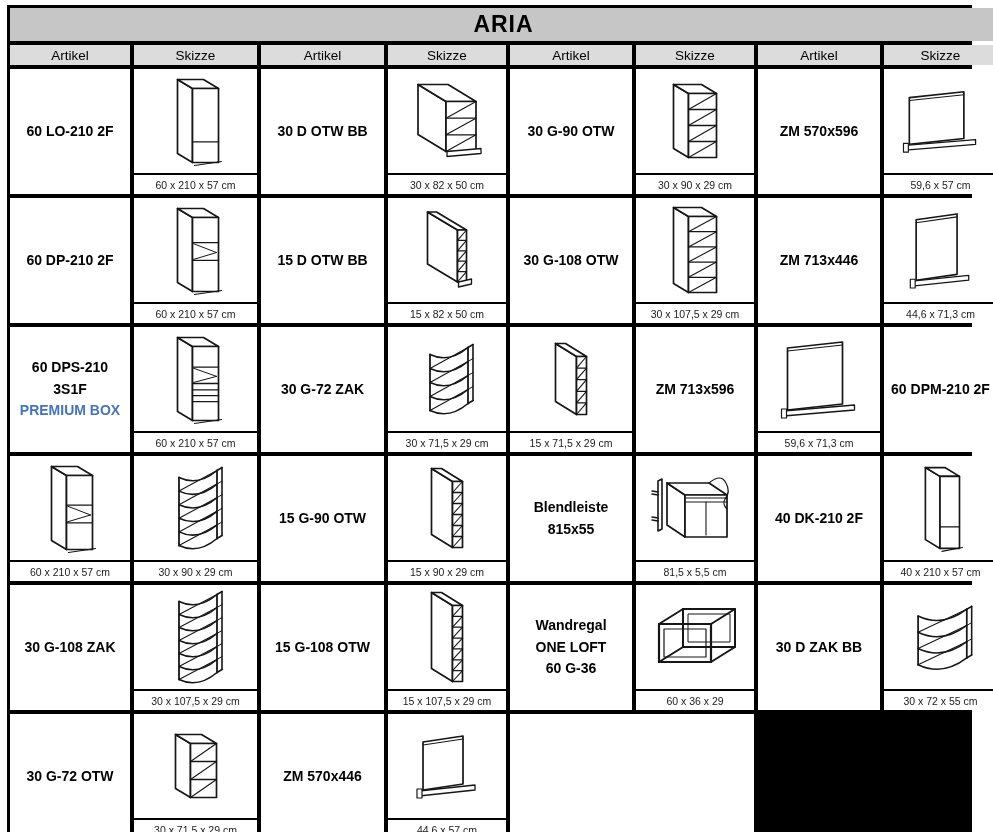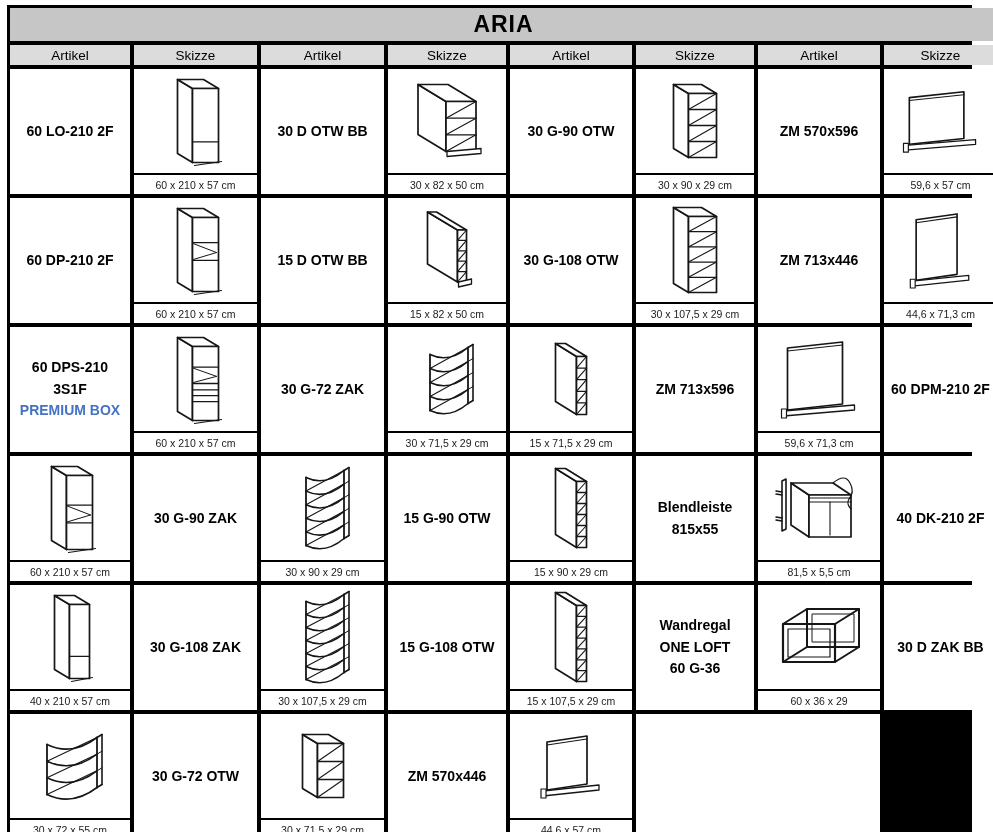--- a/index.html
+++ b/index.html
@@ -292,23 +292,20 @@
           <polygon points="54.5,16.5 80.5,16.5 80.5,90.5 54.5,90.5" fill="#fff" stroke="#161616" stroke-width="1.7" stroke-linejoin="round"></polygon>
           <line x1="54.5" y1="46.1" x2="80.5" y2="46.1" stroke="#161616" stroke-width="1.3" stroke-linecap="round"></line>
           <line x1="54.5" y1="63.86" x2="80.5" y2="63.86" stroke="#161616" stroke-width="1.3" stroke-linecap="round"></line>
           <line x1="55.5" y1="47.1" x2="78.5" y2="55.980000000000004" stroke="#161616" stroke-width="1" stroke-linecap="round"></line>
           <line x1="55.5" y1="62.86" x2="78.5" y2="55.980000000000004" stroke="#161616" stroke-width="1" stroke-linecap="round"></line>
           <line x1="56.5" y1="93.5" x2="83.5" y2="89.5" stroke="#161616" stroke-width="1.2" stroke-linecap="round"></line>
         </svg>
       </div>
       <div class="skcap">60 x 210 x 57 cm</div>
     </div>
-    <div class="cell acell">
-      <span>30 G-90 ZAK</span>
-    </div>
     <div class="cell scell">
       <div class="skarea">
         <svg width="116" height="98" viewBox="0 0 116 98">
           <line x1="79" y1="11.5" x2="84" y2="8.5" stroke="#161616" stroke-width="1.6" stroke-linecap="round"></line>
           <line x1="84" y1="8.5" x2="84" y2="76.5" stroke="#161616" stroke-width="1.6" stroke-linecap="round"></line>
           <line x1="79" y1="79.5" x2="84" y2="76.5" stroke="#161616" stroke-width="1.6" stroke-linecap="round"></line>
           <line x1="79" y1="25.1" x2="84" y2="22.1" stroke="#161616" stroke-width="1" stroke-linecap="round"></line>
           <line x1="79" y1="38.7" x2="84" y2="35.7" stroke="#161616" stroke-width="1" stroke-linecap="round"></line>
           <line x1="79" y1="52.3" x2="84" y2="49.3" stroke="#161616" stroke-width="1" stroke-linecap="round"></line>
           <line x1="79" y1="65.9" x2="84" y2="62.900000000000006" stroke="#161616" stroke-width="1" stroke-linecap="round"></line>

